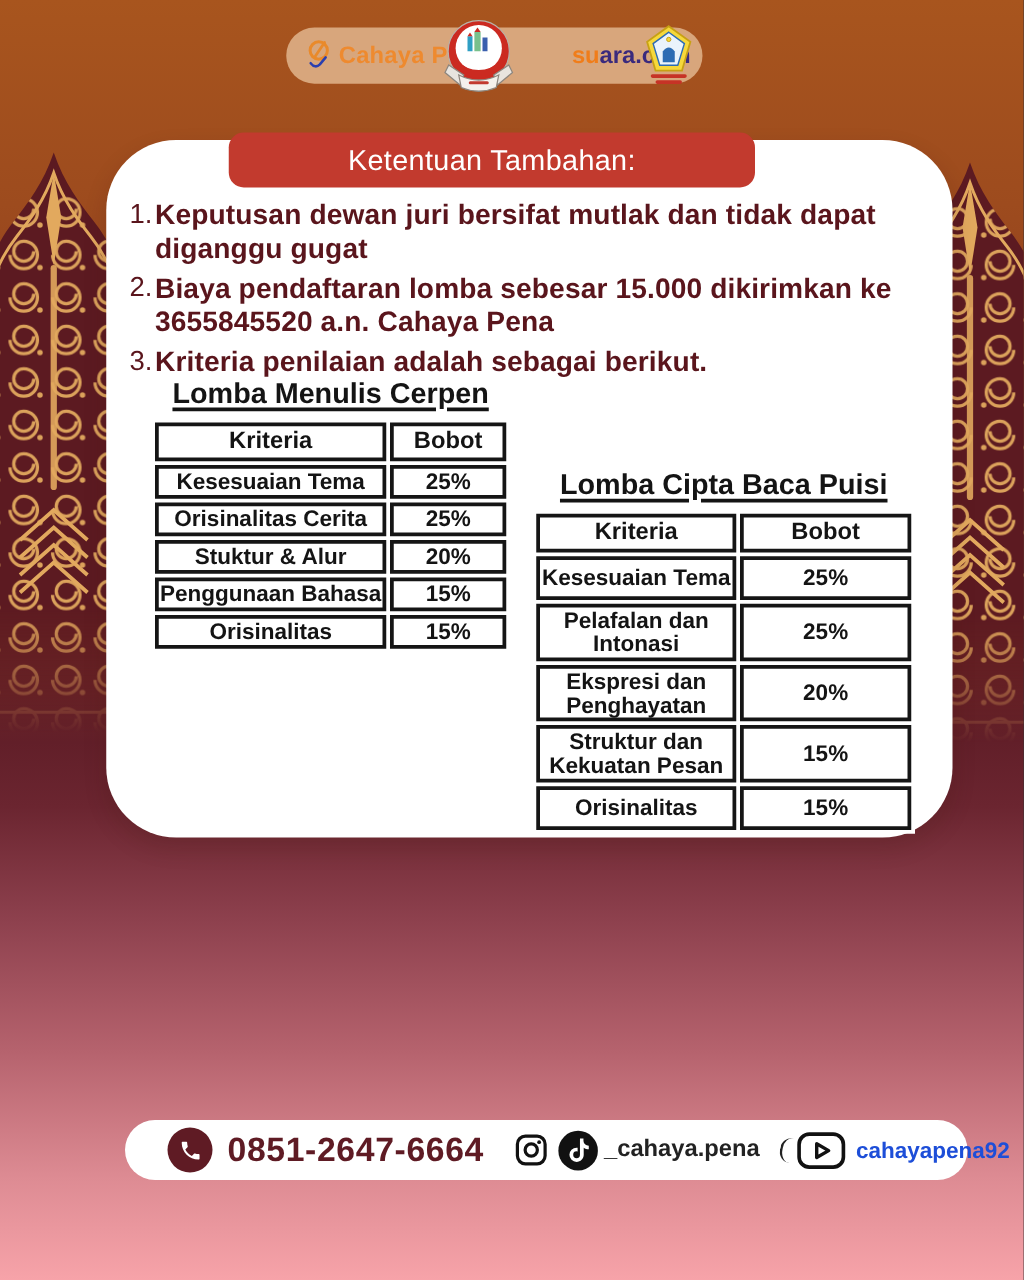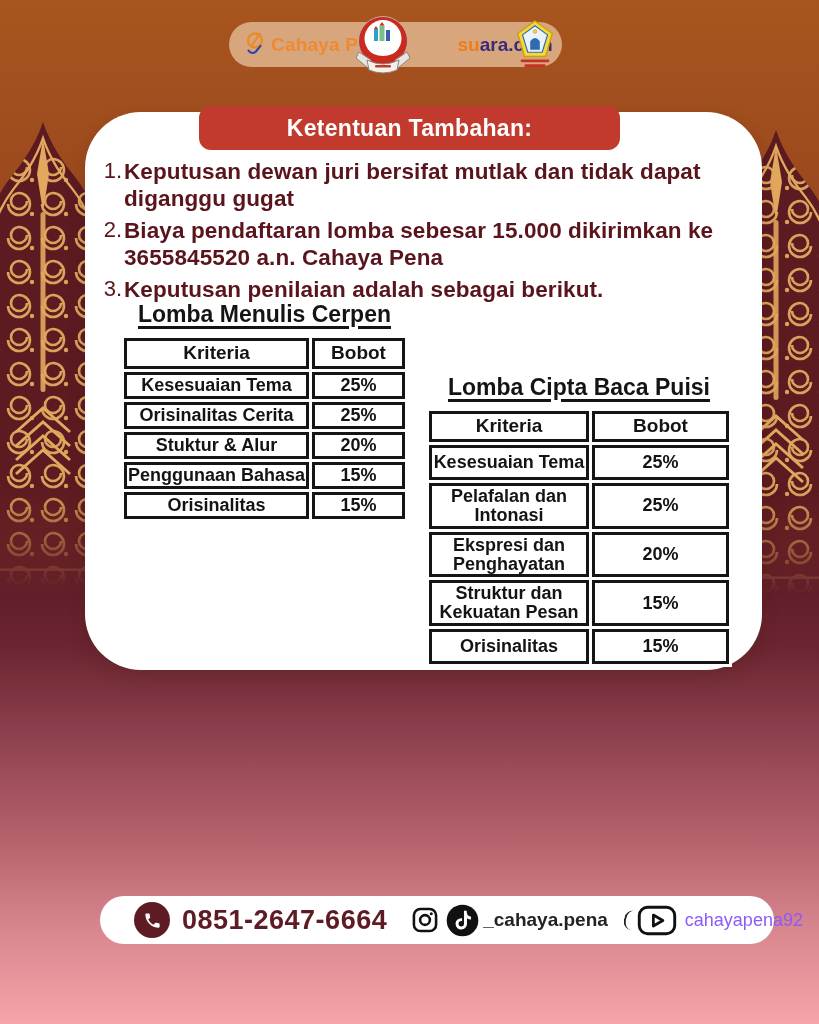--- a/index.html
+++ b/index.html
@@ -23,24 +23,24 @@
   }
   .cp-logo{display:flex;align-items:center;gap:4px;margin-left:4px;}
   .cp-text{font-weight:bold;font-size:19px;color:#ee8a2f;letter-spacing:.2px;white-space:nowrap;}
   .emblem{position:absolute;left:126px;top:-7px;}
   .suara{font-weight:bold;font-size:19px;margin-left:66px;white-space:nowrap;}
   .suara .su{color:#f07d1a;}
   .suara .ara{color:#3a2a7d;}
   .crest{position:absolute;right:8px;top:-2px;}
   
   .banner{
-    position:absolute;left:199px;top:106px;width:421px;height:44px;
+    position:absolute;left:183px;top:106px;width:421px;height:44px;
     background:#c23a2e;border-radius:12px;z-index:4;
     display:flex;align-items:center;justify-content:center;
-    color:#ffffff;font-weight:bold;font-size:23px;letter-spacing:.3px;
+    color:#ffffff;font-weight:normal;font-size:23px;letter-spacing:.3px;
   }
   
   .card{
     position:absolute;left:85px;top:112px;width:677px;height:558px;
     background:#ffffff;border-radius:56px;z-index:1;
     box-shadow:0 8px 18px rgba(60,20,10,.18);
   }
   
   .rules{position:absolute;left:100px;top:158px;width:644px;z-index:2;}
   .rule{display:flex;margin-bottom:5px;color:#5a151c;}
@@ -77,21 +77,21 @@
   .phone-badge{
     width:36px;height:36px;border-radius:50%;background:#5f1b24;
     display:flex;align-items:center;justify-content:center;margin-left:16px;flex:0 0 auto;
   }
   .phone-number{font-size:27px;font-weight:bold;color:#5f1b24;letter-spacing:.5px;margin-left:12px;white-space:nowrap;}
   .ig-icon{margin-left:24px;flex:0 0 auto;}
   .tt-icon{margin-left:7px;flex:0 0 auto;}
   .handle{font-size:19px;font-weight:600;color:#222222;margin-left:4px;white-space:nowrap;}
   .bracket{width:9px;height:20px;border-left:2.5px solid #222;border-radius:9px 0 0 9px;transform:rotate(10deg);margin-left:16px;flex:0 0 auto;}
   .yt-icon{margin-left:2px;flex:0 0 auto;}
-  .handle2{font-size:18px;font-weight:400;color:#8b5cf6;margin-left:8px;white-space:nowrap;}
+  .handle2{font-size:18px;font-weight:700;color:#1d4ed8;margin-left:8px;white-space:nowrap;}
 </style>
 </head>
 <body>
 
 <svg width="0" height="0" style="position:absolute">
   <defs>
     <pattern id="swirls" width="34" height="34" patternUnits="userSpaceOnUse">
       <path d="M25 17 a8 8 0 1 1 -8 -8 a11 11 0 1 1 -11 11" fill="none" stroke="#e2a95e" stroke-width="2.6"></path>
       <circle cx="30" cy="30" r="2.2" fill="#e2a95e"></circle>
     </pattern>
@@ -175,21 +175,21 @@
     <div class="rule">
       <span class="rule-num">1.</span>
       <span class="rule-text">Keputusan dewan juri bersifat mutlak dan tidak dapat diganggu gugat</span>
     </div>
     <div class="rule">
       <span class="rule-num">2.</span>
       <span class="rule-text">Biaya pendaftaran lomba sebesar 15.000 dikirimkan ke 3655845520 a.n. Cahaya Pena</span>
     </div>
     <div class="rule">
       <span class="rule-num">3.</span>
-      <span class="rule-text">Keputusan penilaian adalah sebagai berikut.</span>
+      <span class="rule-text">Kriteria penilaian adalah sebagai berikut.</span>
     </div>
   </div>
 
   <div class="tbl-block first">
     <h3 class="tbl-title">Lomba Menulis Cerpen</h3>
     <table class="kriteria">
       <thead>
           <tr>
             <th>Kriteria</th>
             <th>Bobot</th>

